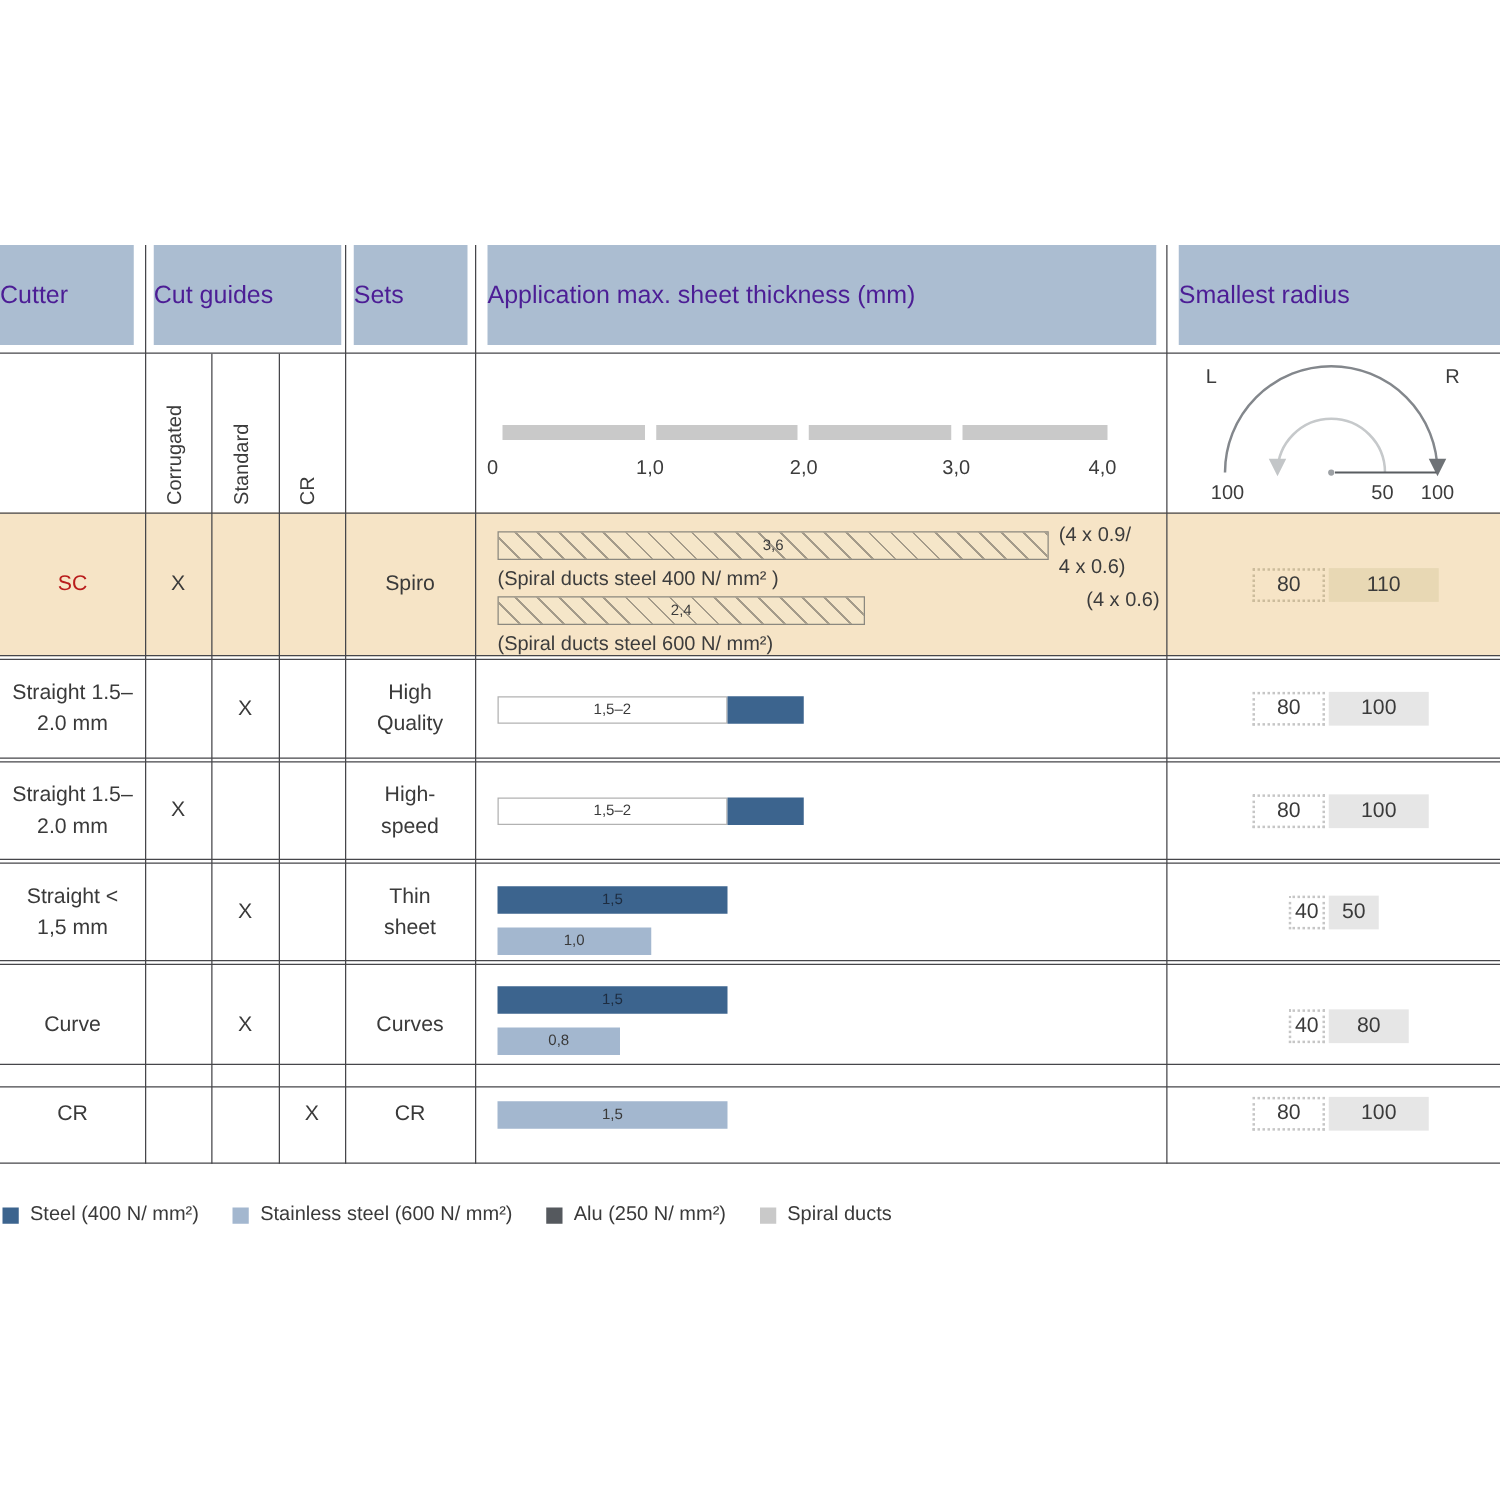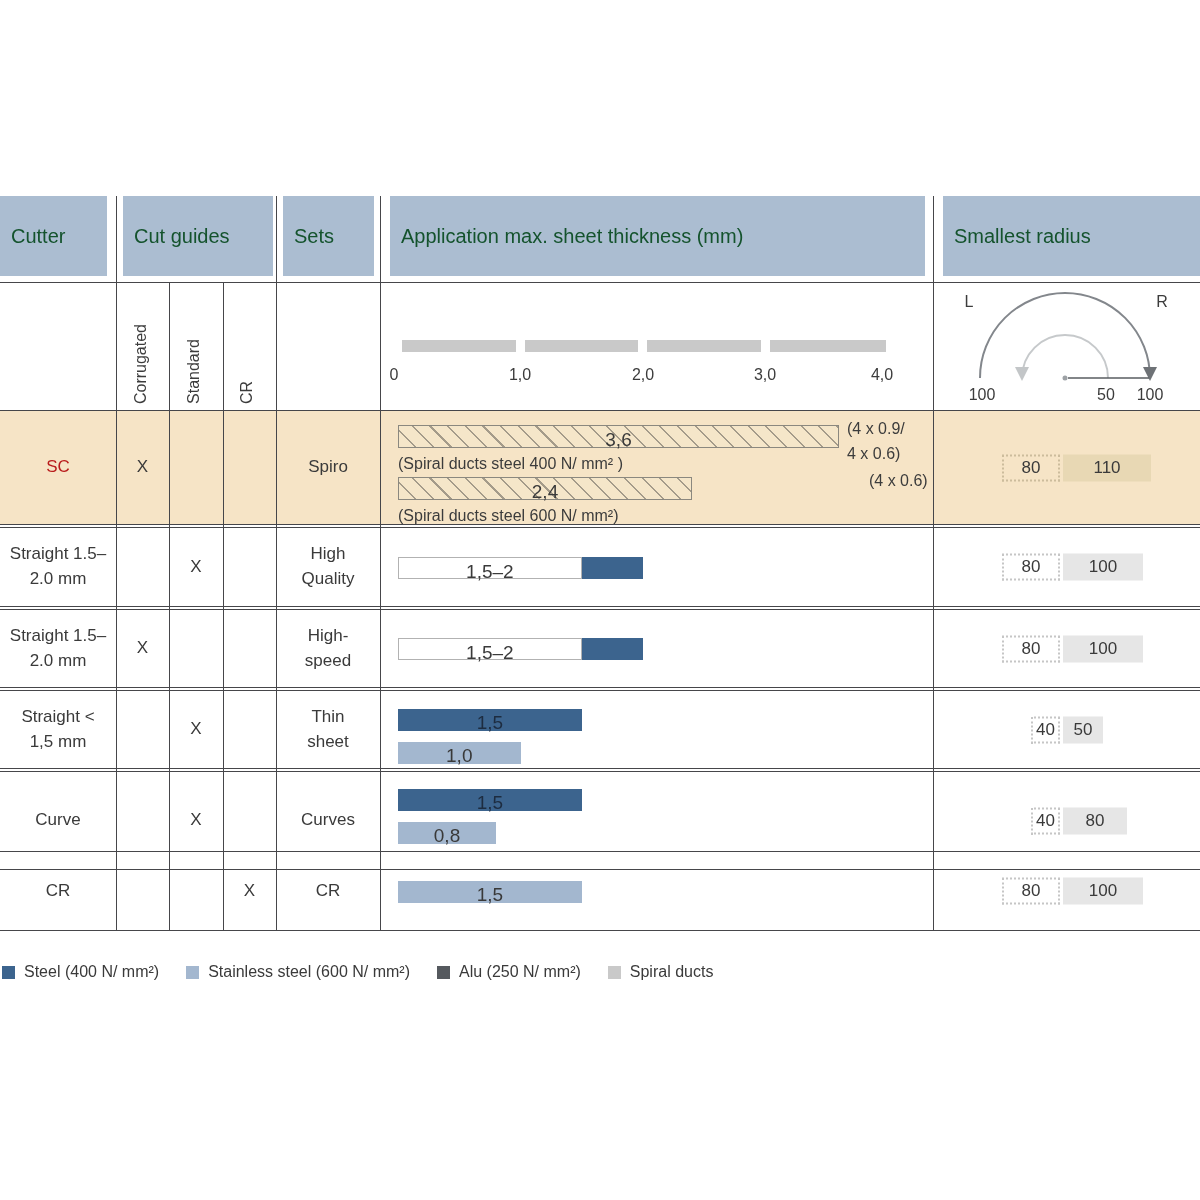--- a/index.html
+++ b/index.html
@@ -1,34 +1,34 @@
 <!DOCTYPE html>
 <html><head>
 <meta charset="utf-8">
 <style>
   html,body{margin:0;padding:0;background:#ffffff;}
   #canvas{position:relative;width:1200px;height:1200px;background:#ffffff;
           font-family:"Liberation Sans",sans-serif;color:#3a3a3a;overflow:hidden;}
-  .hbox{position:absolute;top:196px;height:80px;background:#abbdd1;color:#14532d;
-        font-size:20px;display:flex;align-items:center;padding-left:11px;box-sizing:border-box;}
+  .hbox{position:absolute;top:196px;height:80px;background:#abbdd1;color:#4c1d95;
+        font-size:20px;display:flex;align-items:center;box-sizing:border-box;}
   .vline{position:absolute;width:1px;background:#46464a;}
   .hline{position:absolute;height:1px;background:#46464a;}
   .row{position:absolute;left:0;width:1200px;border-top:1px solid #46464a;border-bottom:1px solid #46464a;box-sizing:border-box;}
   .row1{background:#f6e4c6;}
   .cell{position:absolute;top:0;height:100%;display:flex;align-items:center;justify-content:center;
         text-align:center;font-size:17px;line-height:1.45;}
   .c-cutter{left:0;width:116px;padding:0 8px;box-sizing:border-box;}
   .c-corr{left:116px;width:53px;}
   .c-std{left:169px;width:54px;}
   .c-crg{left:223px;width:53px;}
   .c-sets{left:276px;width:104px;padding:0 19px;box-sizing:border-box;}
   .c-app{left:380px;width:553px;}
   .c-rad{left:933px;width:267px;}
-  .bar{position:absolute;height:22px;display:flex;align-items:flex-start;justify-content:center;
-       font-size:19px;box-sizing:border-box;}
+  .bar{position:absolute;height:22px;display:flex;align-items:center;justify-content:center;
+       font-size:12px;box-sizing:border-box;}
   .seg-steel{background:#3c648e;color:#1d2c40;}
   .seg-stainless{background:#a3b7cf;color:#393939;}
   .seg-outline{background:#ffffff;border:1px solid #b2b2b2;color:#3a3a3a;}
   .seg-hatch{background:repeating-linear-gradient(45deg,#f5e6c9,#f5e6c9 11px,#a49b8a 11px,#a49b8a 12.5px);
              border:1px solid #8b887f;color:#3b3b3b;height:23px;}
   .caption{position:absolute;left:18px;font-size:16px;white-space:nowrap;color:#3c3c3c;}
   .ann{position:absolute;font-size:16px;white-space:nowrap;color:#3c3c3c;}
   .rwrap{position:absolute;top:0;left:0;width:100%;height:100%;}
   .rbox{position:absolute;top:50%;transform:translateY(-50%);height:27px;display:flex;
         align-items:center;justify-content:center;font-size:17px;box-sizing:border-box;}

